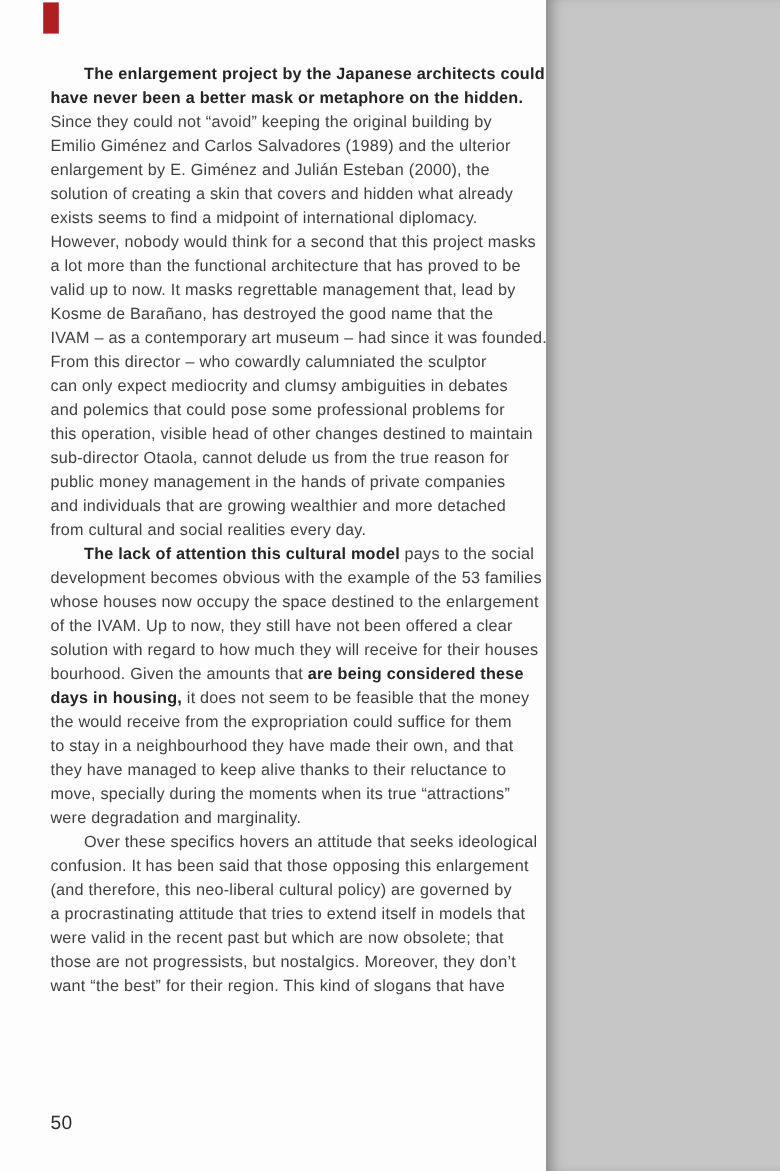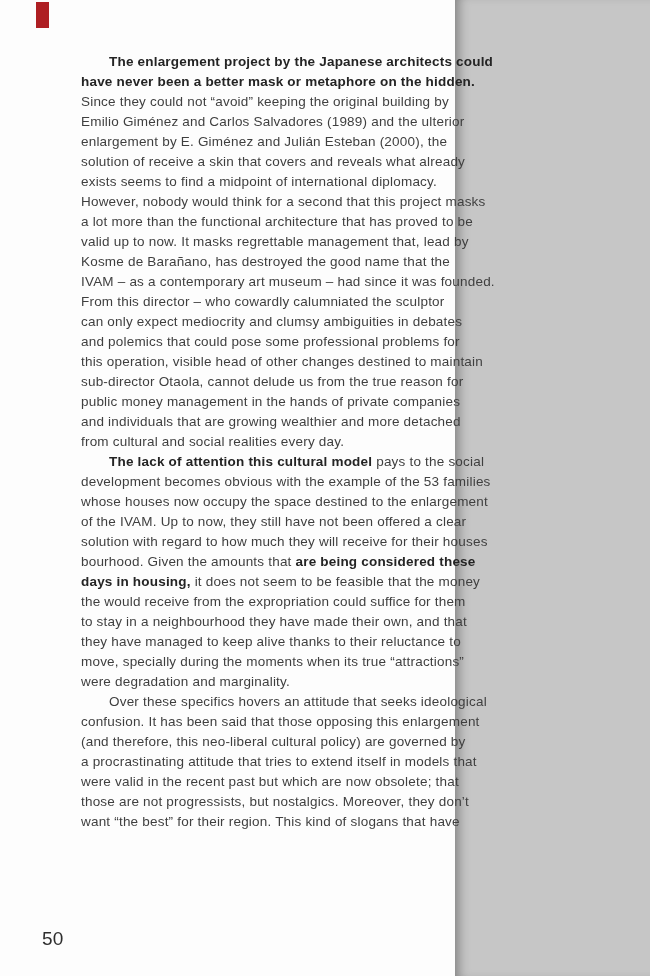--- a/index.html
+++ b/index.html
@@ -46,38 +46,37 @@
   }
   .text-block {
     position: absolute;
     left: 42px;
     top: 52px;
     width: 398px;
     font-size: 13.5px;
     line-height: 20px;
     letter-spacing: 0.2px;
     color: #3f3f3f;
-    margin-left: 39px;
   }
   .line {
     white-space: nowrap;
     height: 20px;
   }
   .paragraph > .line:first-child {
     text-indent: 28px;
   }
   .bold {
     font-weight: 700;
     color: #242424;
   }
   .page-number {
     position: absolute;
     left: 42px;
     top: 928px;
-    font-size: 19px;
+    font-size: 16px;
     color: #2e2e2e;
     letter-spacing: 0.3px;
   }
 </style>
 </head>
 <body>
 
 <div class="stage">
 
   <div class="scanner-bg" style="background: rgb(198, 198, 198);"></div>
@@ -86,21 +85,21 @@
 
     <div class="bookmark" style="background: rgb(174, 31, 35);"></div>
 
     <div class="text-block" style="color: rgb(63, 63, 63);">
       <div class="paragraph">
           <div class="line"><span class="bold">The enlargement project by the Japanese architects could</span></div>
           <div class="line"><span class="bold">have never been a better mask or metaphore on the hidden.</span></div>
           <div class="line"><span>Since they could not “avoid” keeping the original building by</span></div>
           <div class="line"><span>Emilio Giménez and Carlos Salvadores (1989) and the ulterior</span></div>
           <div class="line"><span>enlargement by E. Giménez and Julián Esteban (2000), the</span></div>
-          <div class="line"><span>solution of receive a skin that covers and reveals what already</span></div>
+          <div class="line"><span>solution of creating a skin that covers and hidden what already</span></div>
           <div class="line"><span>exists seems to find a midpoint of international diplomacy.</span></div>
           <div class="line"><span>However, nobody would think for a second that this project masks</span></div>
           <div class="line"><span>a lot more than the functional architecture that has proved to be</span></div>
           <div class="line"><span>valid up to now. It masks regrettable management that, lead by</span></div>
           <div class="line"><span>Kosme de Barañano, has destroyed the good name that the</span></div>
           <div class="line"><span>IVAM – as a contemporary art museum – had since it was founded.</span></div>
           <div class="line"><span>From this director – who cowardly calumniated the sculptor</span></div>
           <div class="line"><span>can only expect mediocrity and clumsy ambiguities in debates</span></div>
           <div class="line"><span>and polemics that could pose some professional problems for</span></div>
           <div class="line"><span>this operation, visible head of other changes destined to maintain</span></div>

